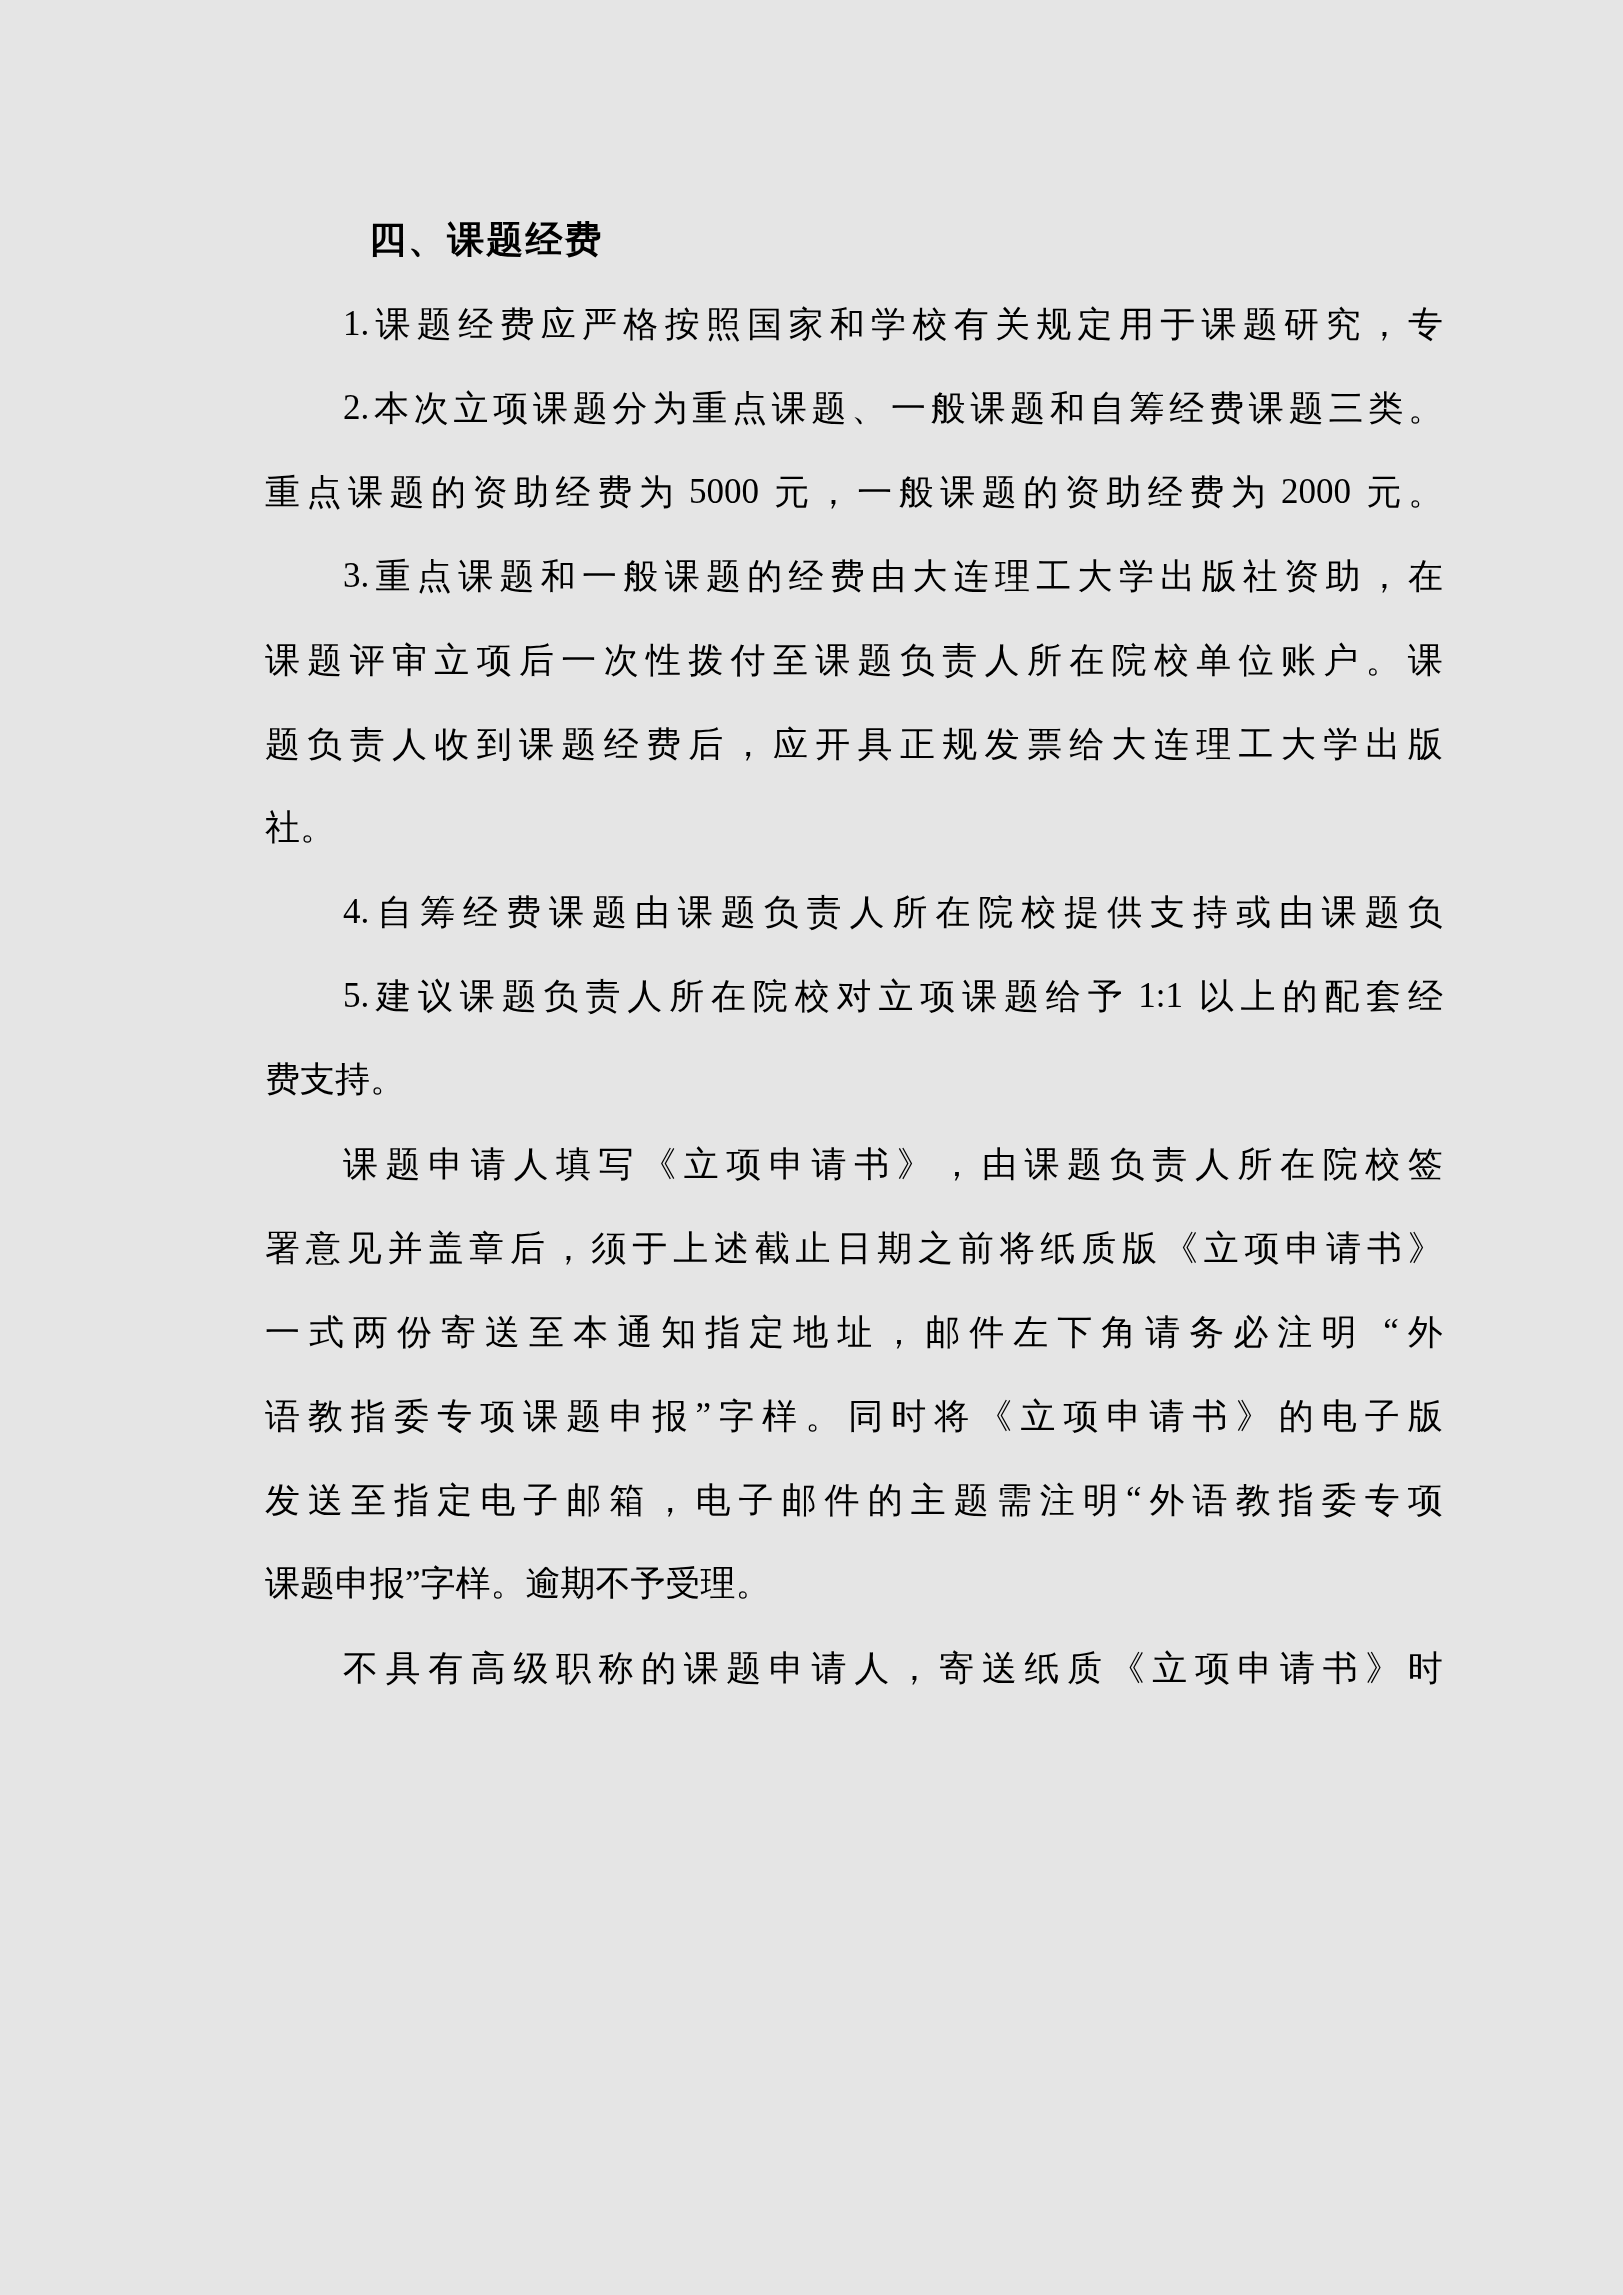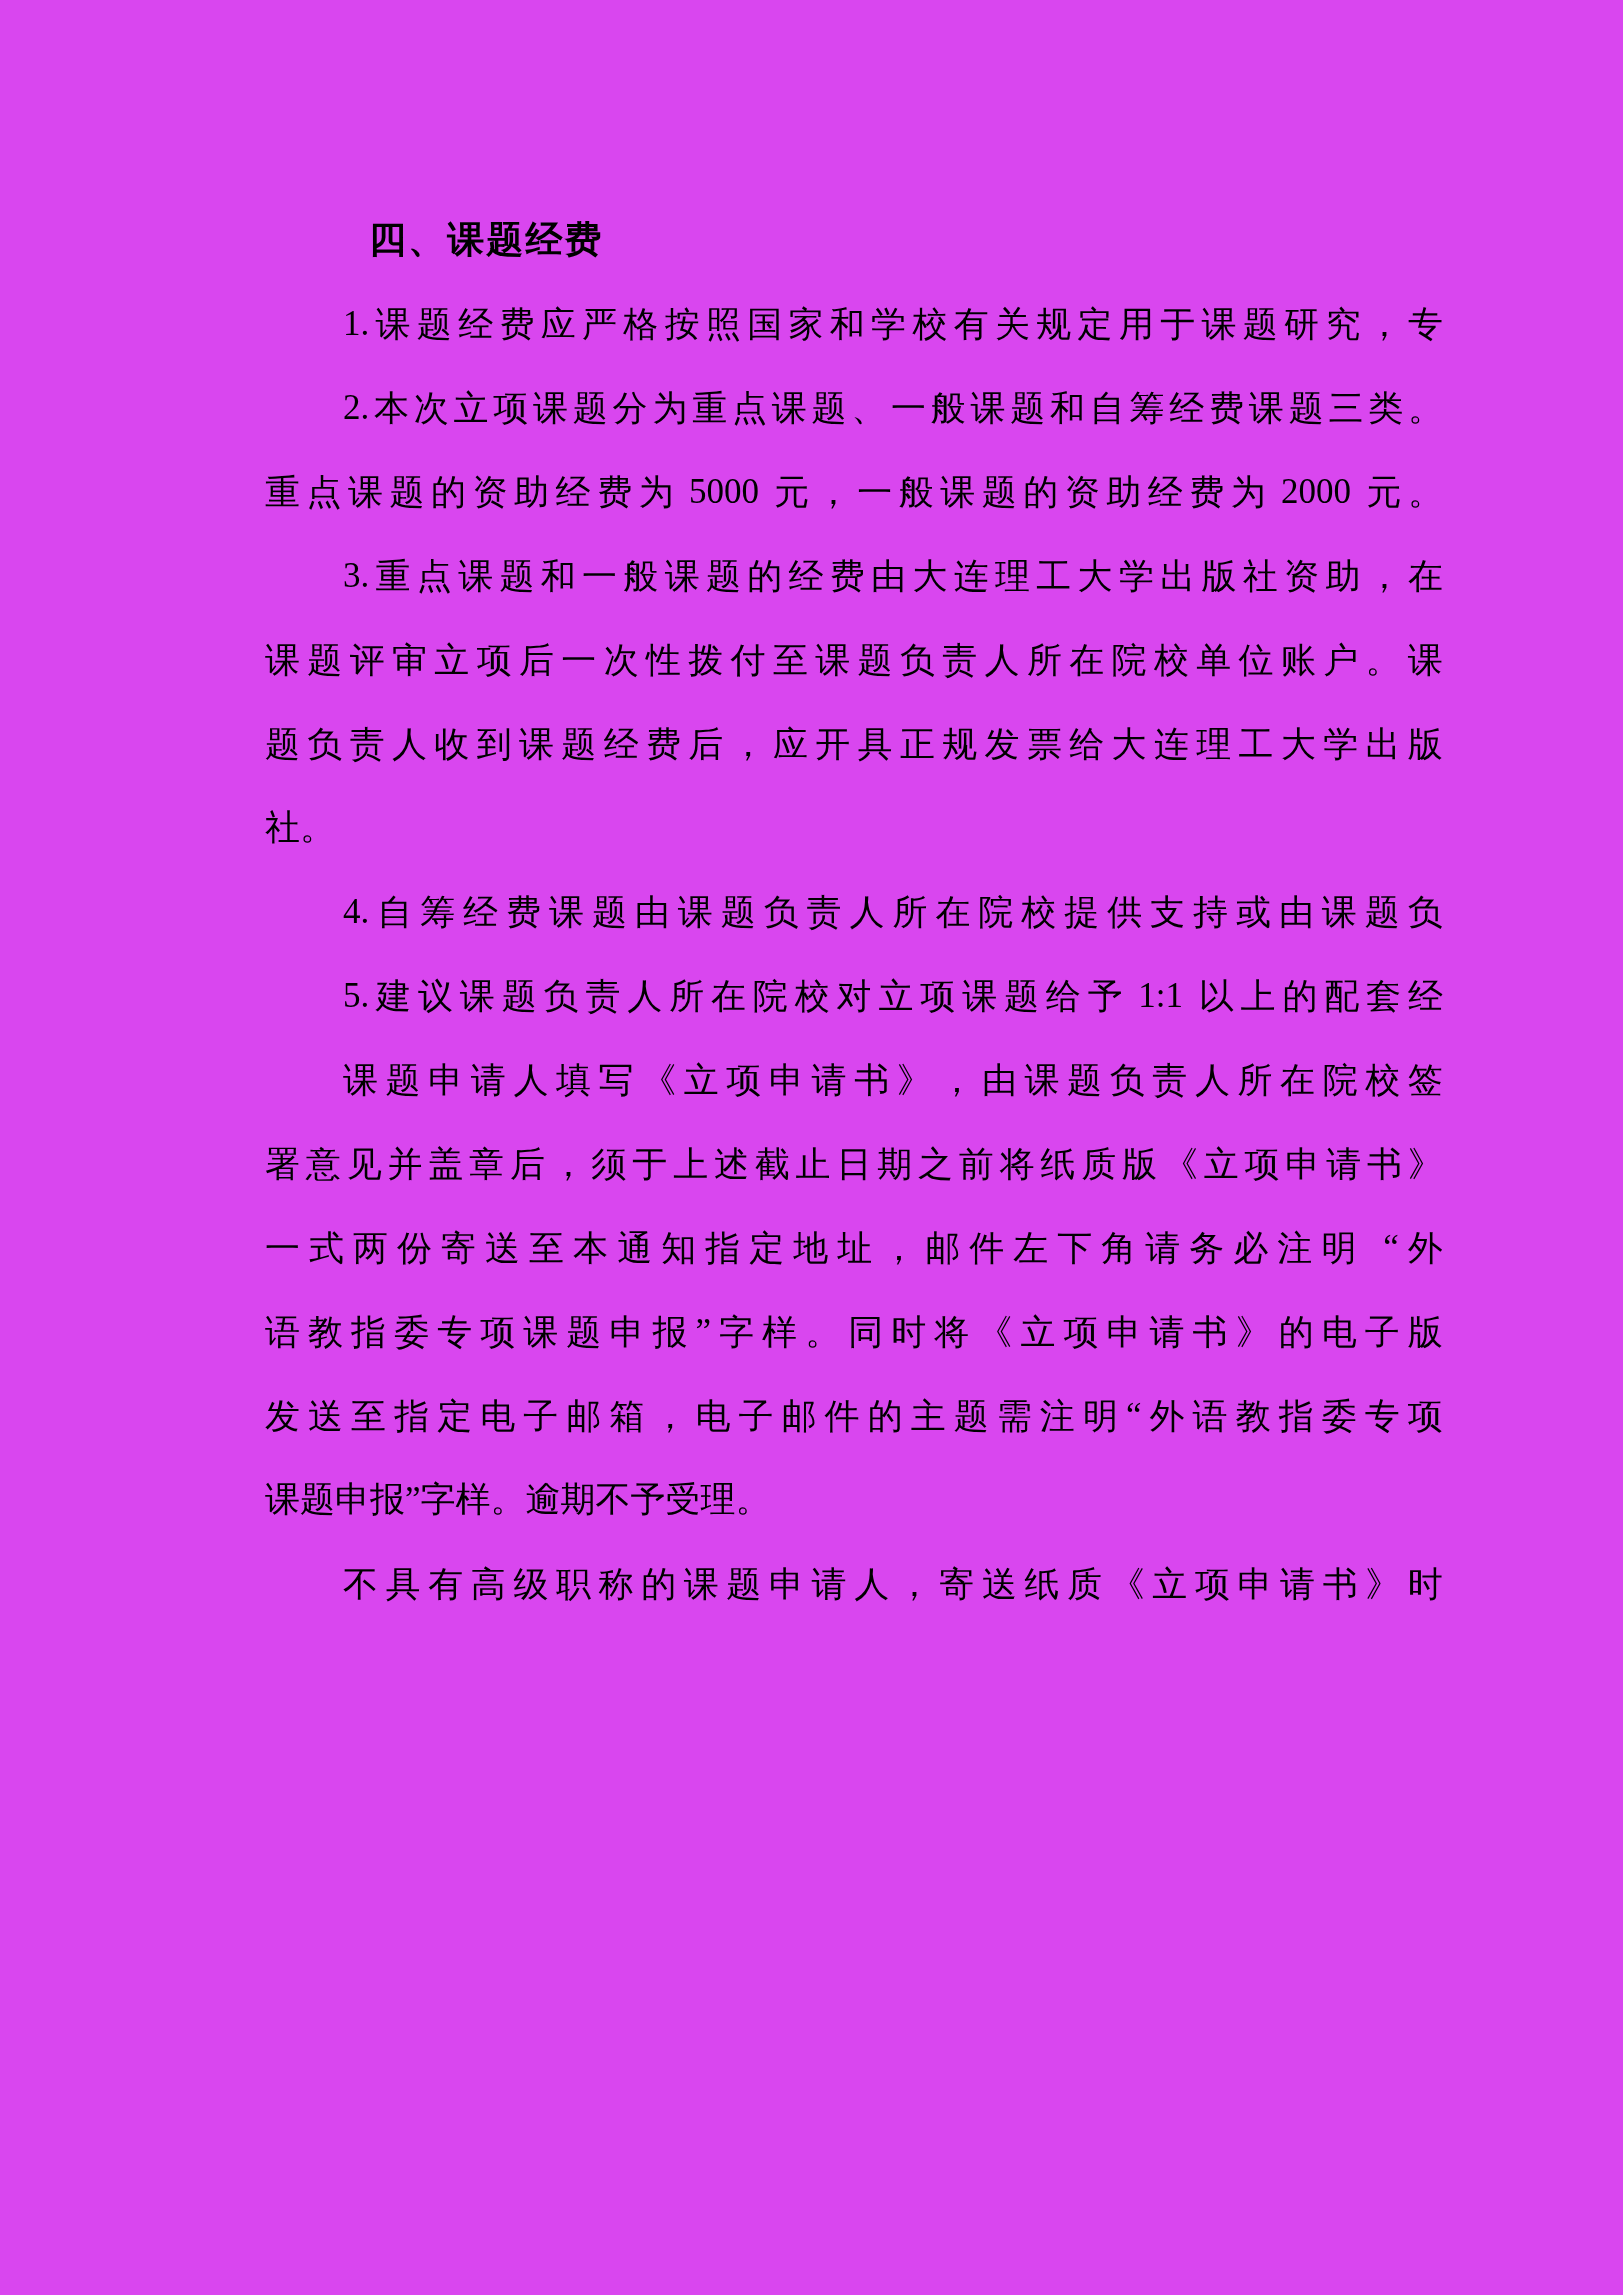--- a/index.html
+++ b/index.html
@@ -44,32 +44,33 @@
     font-family: "Liberation Sans", "DejaVu Sans", sans-serif;
     font-weight: 700;
     font-size: 37px;
     padding-left: 104px;
     letter-spacing: 2.1px;
   }
 </style>
 </head>
 <body>
 
-<div class="page" style="background: #d946ef;">
+<div class="page" style="background: #e5e5e5;">
   <div class="content" id="content" style="color: rgb(0, 0, 0);">
       <div class="line heading">四、课题经费</div>
       <div class="line indent justify"><span>1.</span><span>课</span><span>题</span><span>经</span><span>费</span><span>应</span><span>严</span><span>格</span><span>按</span><span>照</span><span>国</span><span>家</span><span>和</span><span>学</span><span>校</span><span>有</span><span>关</span><span>规</span><span>定</span><span>用</span><span>于</span><span>课</span><span>题</span><span>研</span><span>究</span><span>，</span><span>专</span></div>
       <div class="line indent justify"><span>2.</span><span>本</span><span>次</span><span>立</span><span>项</span><span>课</span><span>题</span><span>分</span><span>为</span><span>重</span><span>点</span><span>课</span><span>题</span><span>、</span><span>一</span><span>般</span><span>课</span><span>题</span><span>和</span><span>自</span><span>筹</span><span>经</span><span>费</span><span>课</span><span>题</span><span>三</span><span>类</span><span>。</span></div>
       <div class="line justify"><span>重</span><span>点</span><span>课</span><span>题</span><span>的</span><span>资</span><span>助</span><span>经</span><span>费</span><span>为</span><span> 5000 </span><span>元</span><span>，</span><span>一</span><span>般</span><span>课</span><span>题</span><span>的</span><span>资</span><span>助</span><span>经</span><span>费</span><span>为</span><span> 2000 </span><span>元</span><span>。</span></div>
       <div class="line indent justify"><span>3.</span><span>重</span><span>点</span><span>课</span><span>题</span><span>和</span><span>一</span><span>般</span><span>课</span><span>题</span><span>的</span><span>经</span><span>费</span><span>由</span><span>大</span><span>连</span><span>理</span><span>工</span><span>大</span><span>学</span><span>出</span><span>版</span><span>社</span><span>资</span><span>助</span><span>，</span><span>在</span></div>
       <div class="line justify"><span>课</span><span>题</span><span>评</span><span>审</span><span>立</span><span>项</span><span>后</span><span>一</span><span>次</span><span>性</span><span>拨</span><span>付</span><span>至</span><span>课</span><span>题</span><span>负</span><span>责</span><span>人</span><span>所</span><span>在</span><span>院</span><span>校</span><span>单</span><span>位</span><span>账</span><span>户</span><span>。</span><span>课</span></div>
       <div class="line justify"><span>题</span><span>负</span><span>责</span><span>人</span><span>收</span><span>到</span><span>课</span><span>题</span><span>经</span><span>费</span><span>后</span><span>，</span><span>应</span><span>开</span><span>具</span><span>正</span><span>规</span><span>发</span><span>票</span><span>给</span><span>大</span><span>连</span><span>理</span><span>工</span><span>大</span><span>学</span><span>出</span><span>版</span></div>
       <div class="line">社。</div>
       <div class="line indent justify"><span>4.</span><span>自</span><span>筹</span><span>经</span><span>费</span><span>课</span><span>题</span><span>由</span><span>课</span><span>题</span><span>负</span><span>责</span><span>人</span><span>所</span><span>在</span><span>院</span><span>校</span><span>提</span><span>供</span><span>支</span><span>持</span><span>或</span><span>由</span><span>课</span><span>题</span><span>负</span></div>
       <div class="line indent justify"><span>5.</span><span>建</span><span>议</span><span>课</span><span>题</span><span>负</span><span>责</span><span>人</span><span>所</span><span>在</span><span>院</span><span>校</span><span>对</span><span>立</span><span>项</span><span>课</span><span>题</span><span>给</span><span>予</span><span> 1:1 </span><span>以</span><span>上</span><span>的</span><span>配</span><span>套</span><span>经</span></div>
+      <div class="line">费支持。</div>
       <div class="line indent justify"><span>课</span><span>题</span><span>申</span><span>请</span><span>人</span><span>填</span><span>写</span><span>《</span><span>立</span><span>项</span><span>申</span><span>请</span><span>书</span><span>》</span><span>，</span><span>由</span><span>课</span><span>题</span><span>负</span><span>责</span><span>人</span><span>所</span><span>在</span><span>院</span><span>校</span><span>签</span></div>
       <div class="line justify"><span>署</span><span>意</span><span>见</span><span>并</span><span>盖</span><span>章</span><span>后</span><span>，</span><span>须</span><span>于</span><span>上</span><span>述</span><span>截</span><span>止</span><span>日</span><span>期</span><span>之</span><span>前</span><span>将</span><span>纸</span><span>质</span><span>版</span><span>《</span><span>立</span><span>项</span><span>申</span><span>请</span><span>书</span><span>》</span></div>
       <div class="line justify"><span>一</span><span>式</span><span>两</span><span>份</span><span>寄</span><span>送</span><span>至</span><span>本</span><span>通</span><span>知</span><span>指</span><span>定</span><span>地</span><span>址</span><span>，</span><span>邮</span><span>件</span><span>左</span><span>下</span><span>角</span><span>请</span><span>务</span><span>必</span><span>注</span><span>明</span><span> </span><span>“</span><span>外</span></div>
       <div class="line justify"><span>语</span><span>教</span><span>指</span><span>委</span><span>专</span><span>项</span><span>课</span><span>题</span><span>申</span><span>报</span><span>”</span><span>字</span><span>样</span><span>。</span><span>同</span><span>时</span><span>将</span><span>《</span><span>立</span><span>项</span><span>申</span><span>请</span><span>书</span><span>》</span><span>的</span><span>电</span><span>子</span><span>版</span></div>
       <div class="line justify"><span>发</span><span>送</span><span>至</span><span>指</span><span>定</span><span>电</span><span>子</span><span>邮</span><span>箱</span><span>，</span><span>电</span><span>子</span><span>邮</span><span>件</span><span>的</span><span>主</span><span>题</span><span>需</span><span>注</span><span>明</span><span>“</span><span>外</span><span>语</span><span>教</span><span>指</span><span>委</span><span>专</span><span>项</span></div>
       <div class="line">课题申报”字样。逾期不予受理。</div>
       <div class="line indent justify"><span>不</span><span>具</span><span>有</span><span>高</span><span>级</span><span>职</span><span>称</span><span>的</span><span>课</span><span>题</span><span>申</span><span>请</span><span>人</span><span>，</span><span>寄</span><span>送</span><span>纸</span><span>质</span><span>《</span><span>立</span><span>项</span><span>申</span><span>请</span><span>书</span><span>》</span><span>时</span></div>
     </div>
 </div>
 

